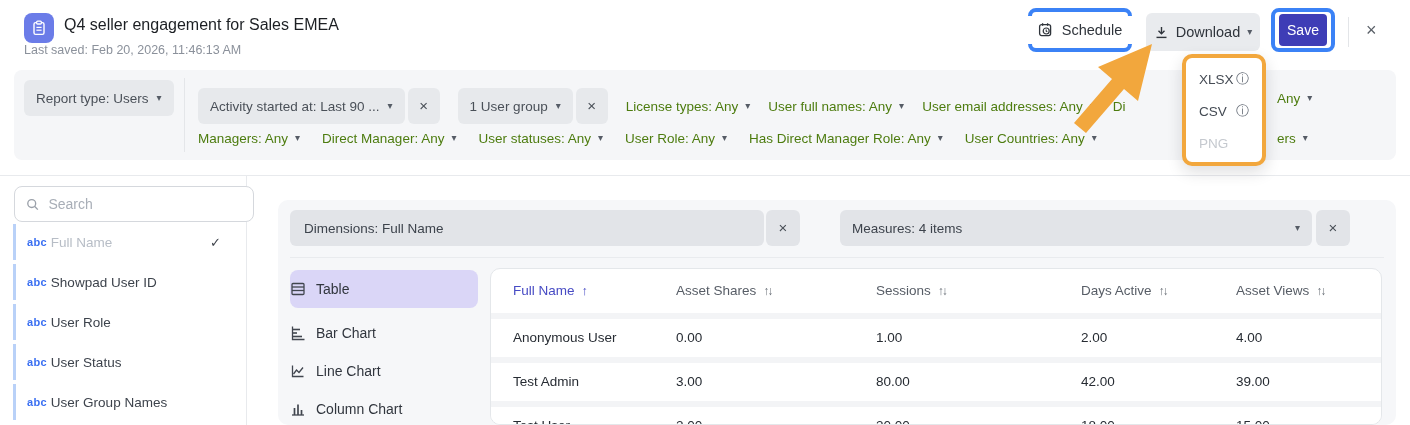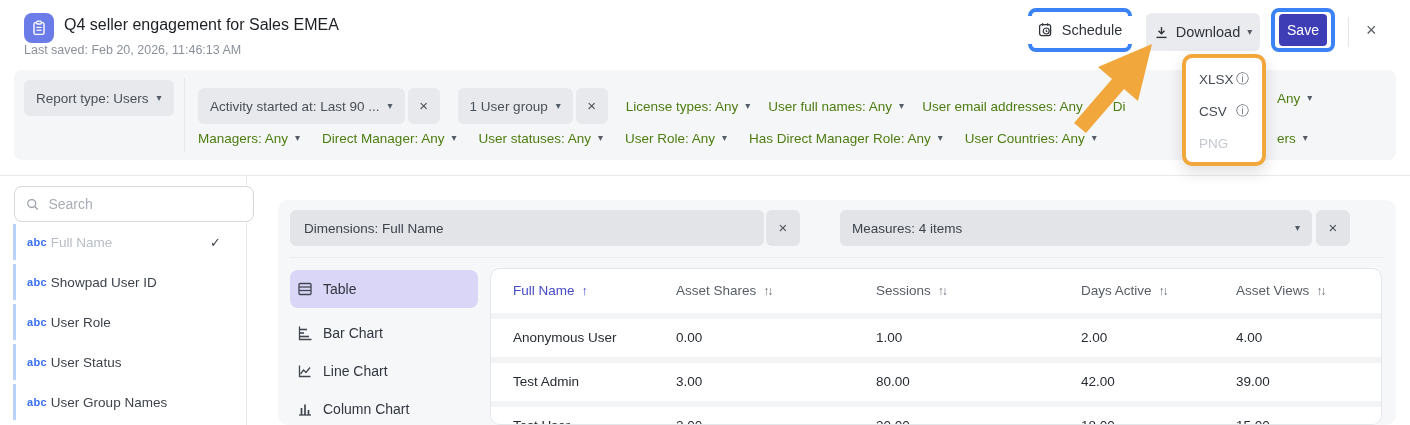--- a/index.html
+++ b/index.html
@@ -87,21 +87,21 @@
   .dims-x { position:absolute; left:488px; top:10px; width:34px; height:36px; background:#E2E4E8;
     border-radius:6px; display:flex; align-items:center; justify-content:center; cursor:pointer; }
   .meas-chip { position:absolute; left:562px; top:10px; width:472px; height:36px; background:#E2E4E8;
     border-radius:6px; display:flex; align-items:center; padding:0 12px; font-size:13.5px; color:#3d434c; cursor:pointer; }
   .meas-chip .caret { margin-left:auto; }
   .meas-x { position:absolute; left:1038px; top:10px; width:34px; height:36px; background:#E2E4E8;
     border-radius:6px; display:flex; align-items:center; justify-content:center; cursor:pointer; }
   .mp-divider { position:absolute; left:12px; top:57px; width:1094px; height:1px; background:#e9ebee; }
 
   .ct-item { position:absolute; left:12px; width:188px; height:38px; display:flex; align-items:center;
-    gap:10px; padding-left:7px; border-radius:8px; font-size:14px; color:#31363e; cursor:pointer; }
+    gap:10px; padding-left:0; border-radius:8px; font-size:14px; color:#31363e; cursor:pointer; }
   .ct-item.selected { background:#DAD6F7; }
   .ct-icon { display:flex; align-items:center; }
 
   
   .data-card { position:absolute; left:212px; top:68px; width:892px; height:157px; background:#fff;
     border:1px solid #e4e7ea; border-radius:10px; overflow:hidden; }
   .t-row { position:relative; width:100%; }
   .t-head { height:44px; }
   .t-band { height:6px; background:#F3F4F6; }
   .t-data { height:38px; background:#fff; }

